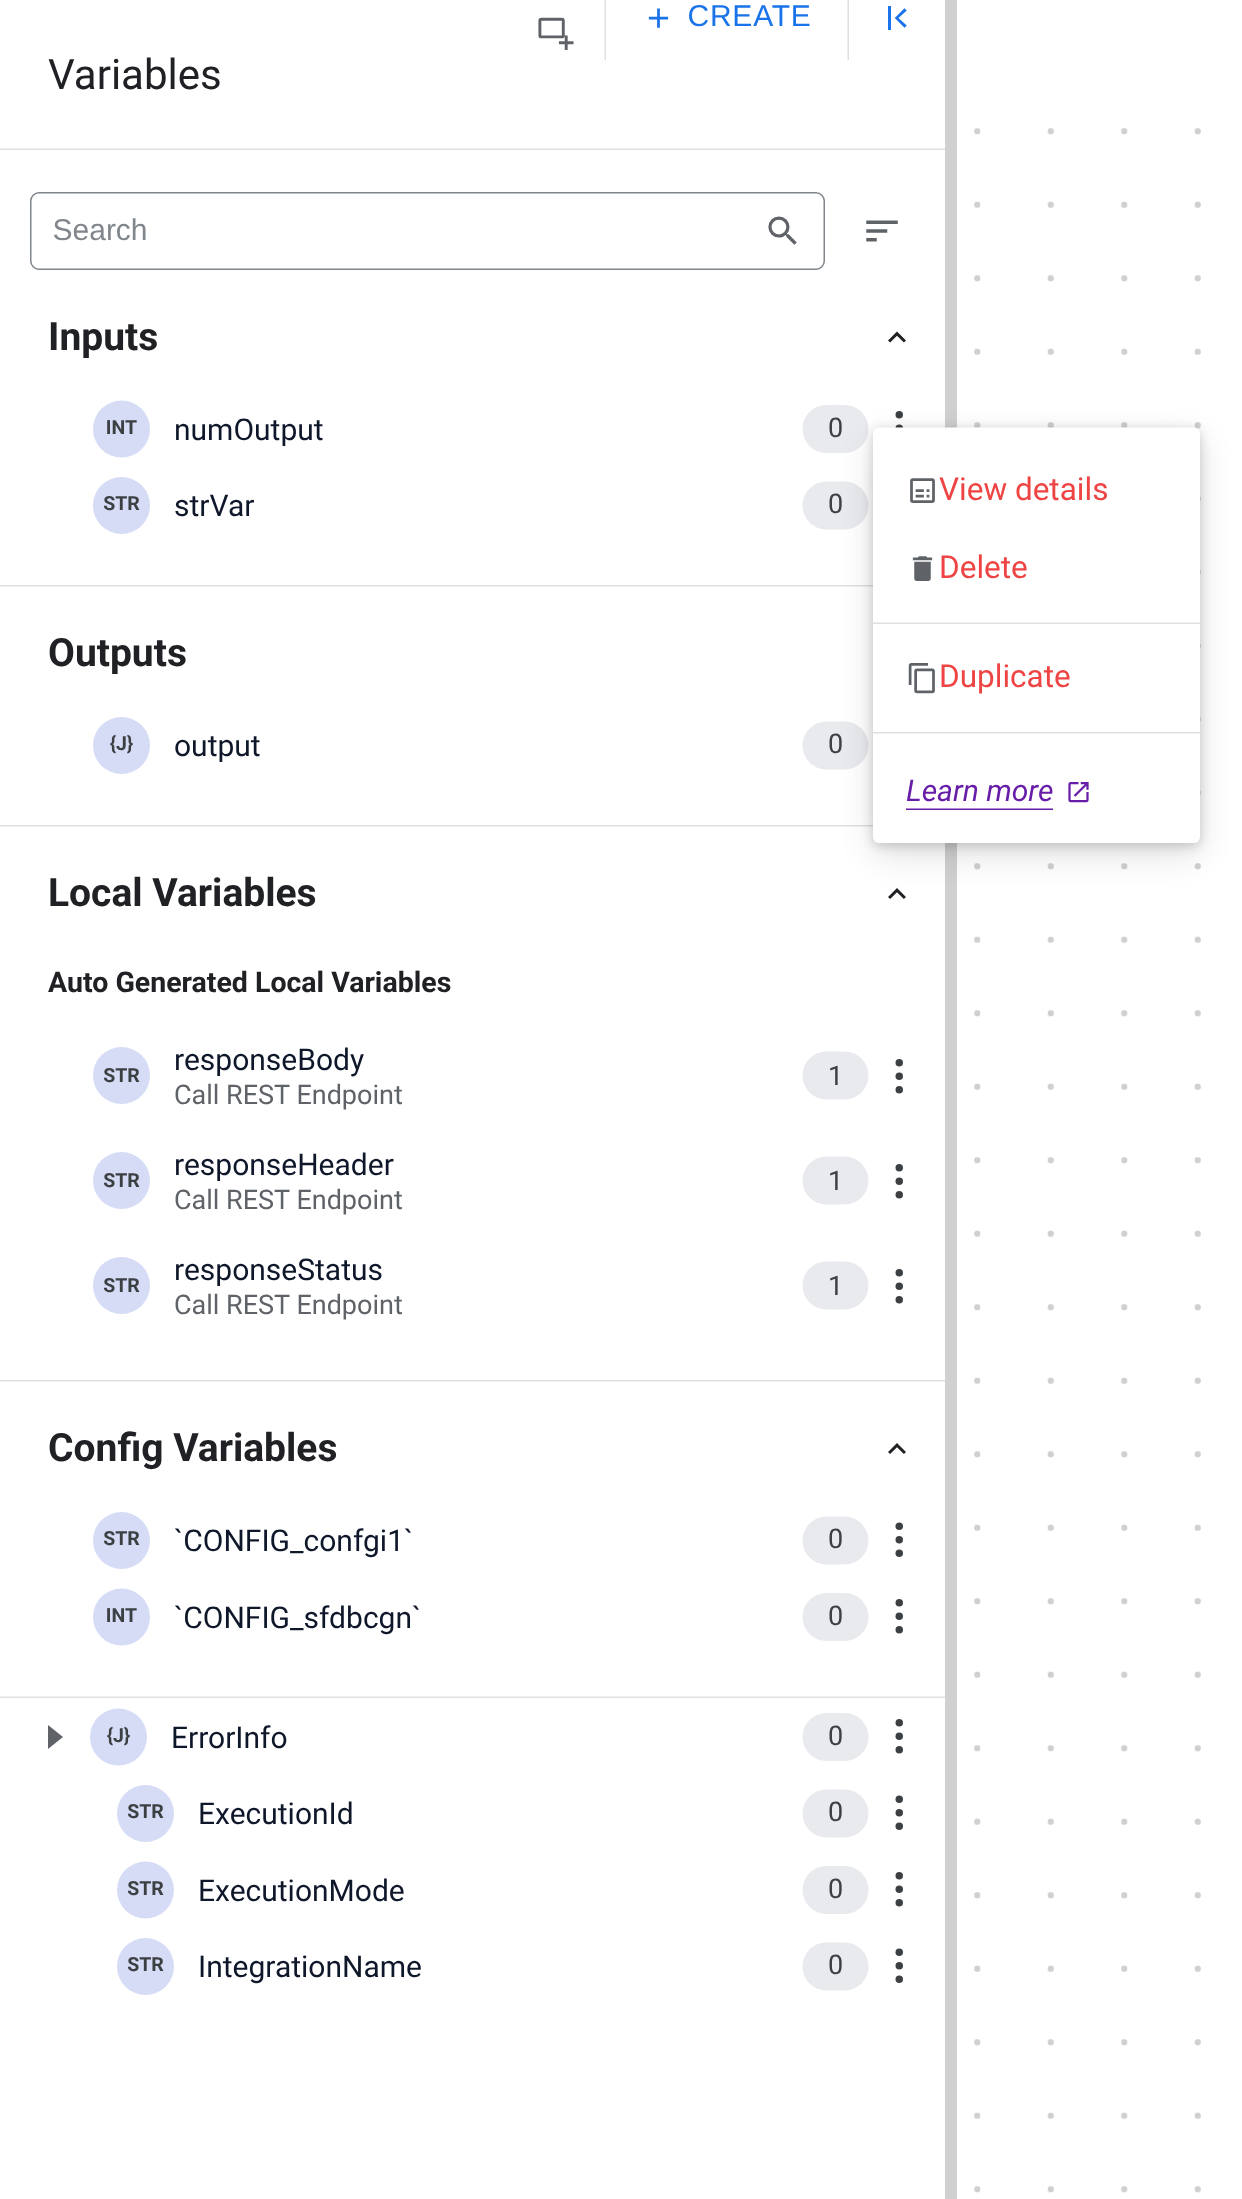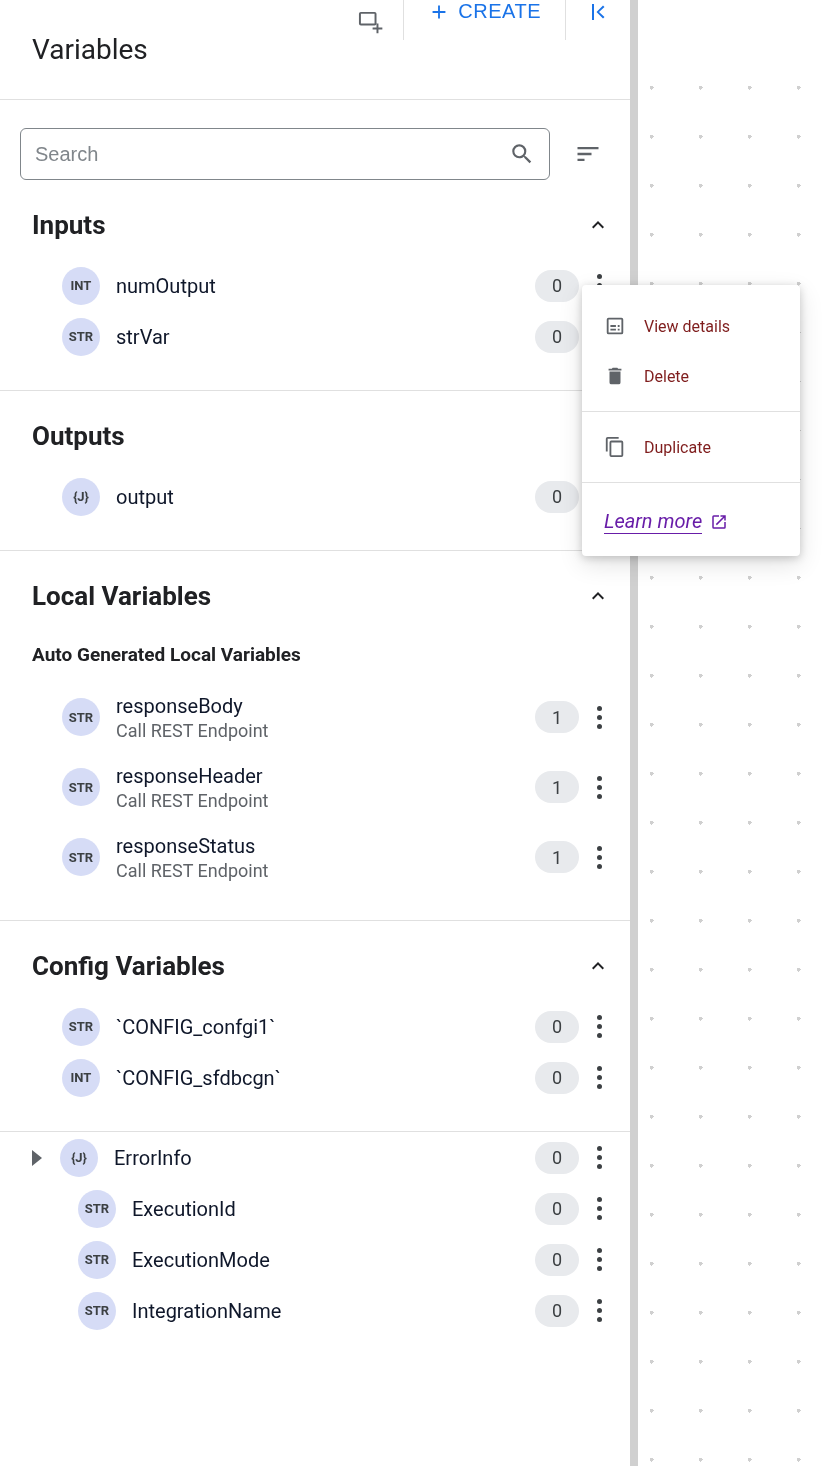--- a/index.html
+++ b/index.html
@@ -198,24 +198,23 @@
     width: 218px;
     background: #fff;
     border-radius: 4px;
     box-shadow: 0 2px 8px rgba(0,0,0,0.18), 0 8px 24px rgba(0,0,0,0.12);
     z-index: 100;
     padding: 16px 0;
   }
   .menu-item {
     display: flex;
     align-items: center;
-    gap: 18px;
     padding: 14px 22px;
-    font-size: 16px;
-    color: #7f1d1d;
+    font-size: 21px;
+    color: #ef4444;
     cursor: pointer;
   }
   .menu-item svg { fill: #5f6368; flex-shrink: 0; }
   .menu-divider { height: 1px; background: #e0e0e0; margin: 10px 0; }
   .menu-link {
     padding: 16px 22px 6px 22px;
     display: flex;
     align-items: center;
     gap: 8px;
   }

